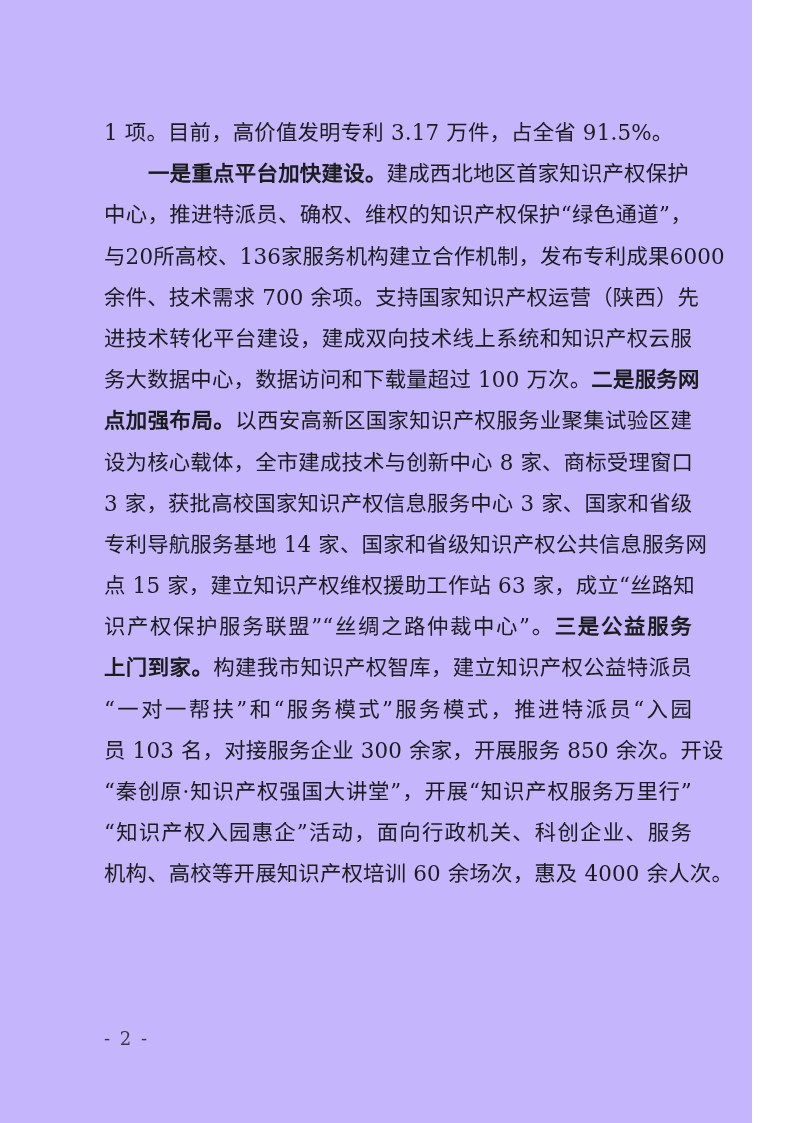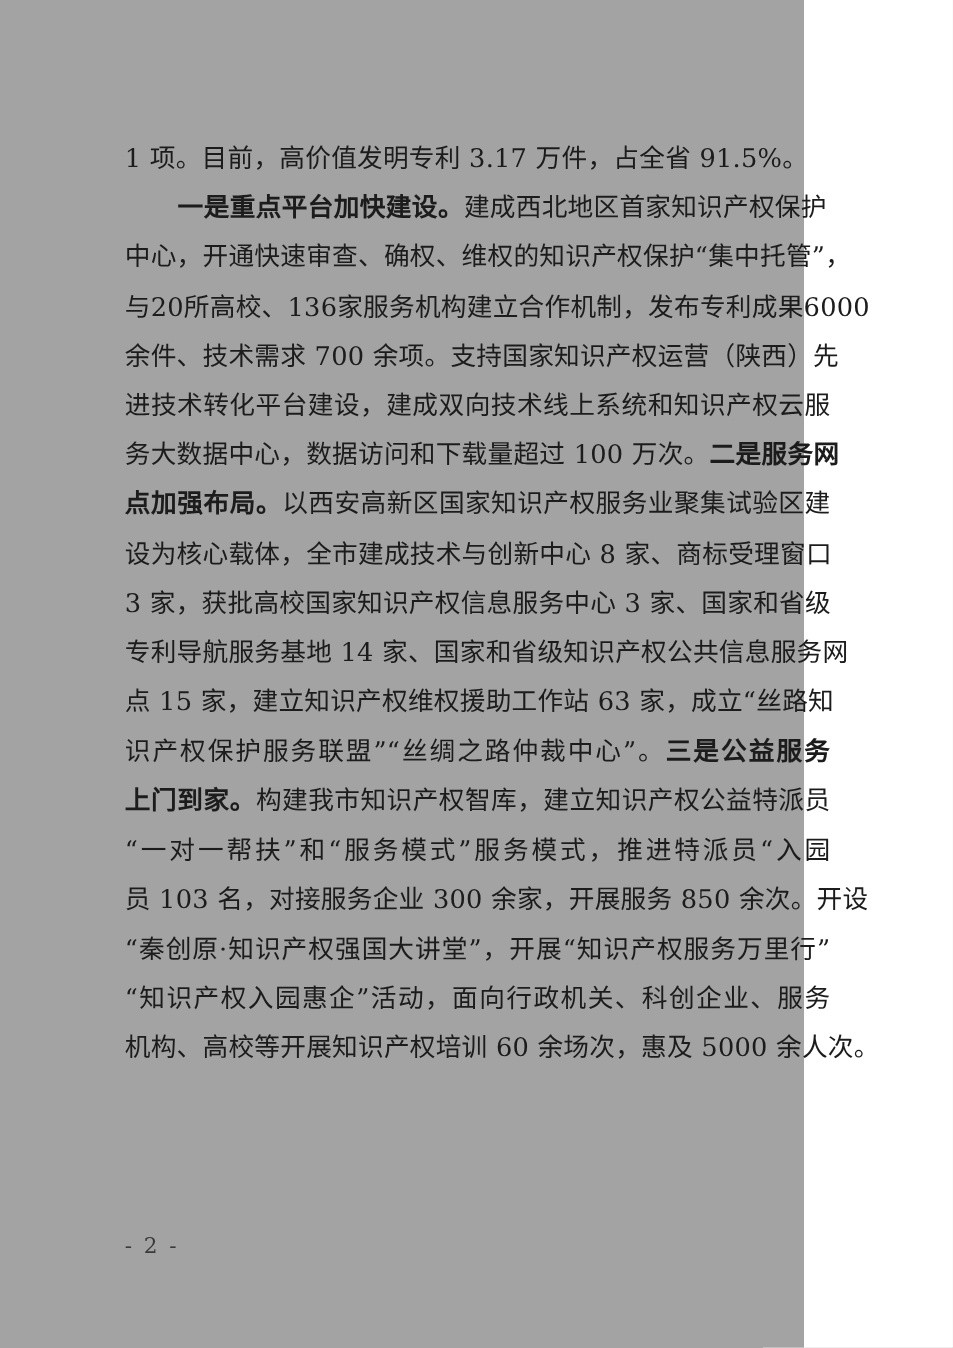--- a/index.html
+++ b/index.html
@@ -15,23 +15,23 @@
     overflow: hidden;
     font-family: "DejaVu Serif", "Liberation Serif", serif;
     color: #1a1a1a;
     -webkit-font-smoothing: antialiased;
   }
 
   .page {
     position: absolute;
     left: 0;
     top: 0;
-    width: 670px;
+    width: 752px;
     height: 1123px;
-    background: #a3a3a3;
+    background: #c4b5fd;
   }
 
   .body-block {
     position: absolute;
     left: 104px;
     top: 112px;
     width: 588px;
   }
 
   
@@ -104,35 +104,35 @@
 
 <div class="page">
 
   <div class="body-block">
 
     <div class="doc-line last" id="line-slot-0"><span class="run ">1 项。目前，高价值发明专利 3.17 万件，占全省 91.5%。</span></div>
 
 
     <div id="lines-rest">
         <div class="doc-line last para-start"><span class="run bold-serif">一是重点平台加快建设。</span><span class="run ">建成西北地区首家知识产权保护</span></div>
-        <div class="doc-line justify"><span class="run ">中心，开通快速审查、确权、维权的知识产权保护“集中托管”，</span></div>
+        <div class="doc-line justify"><span class="run ">中心，推进特派员、确权、维权的知识产权保护“绿色通道”，</span></div>
         <div class="doc-line justify"><span class="run ">与20所高校、136家服务机构建立合作机制，发布专利成果6000</span></div>
         <div class="doc-line justify"><span class="run ">余件、技术需求 700 余项。支持国家知识产权运营（陕西）先</span></div>
         <div class="doc-line justify"><span class="run ">进技术转化平台建设，建成双向技术线上系统和知识产权云服</span></div>
         <div class="doc-line justify"><span class="run ">务大数据中心，数据访问和下载量超过 100 万次。</span><span class="run bold-serif">二是服务网</span></div>
         <div class="doc-line justify"><span class="run bold-serif">点加强布局。</span><span class="run ">以西安高新区国家知识产权服务业聚集试验区建</span></div>
         <div class="doc-line justify"><span class="run ">设为核心载体，全市建成技术与创新中心 8 家、商标受理窗口</span></div>
         <div class="doc-line justify"><span class="run ">3 家，获批高校国家知识产权信息服务中心 3 家、国家和省级</span></div>
         <div class="doc-line justify"><span class="run ">专利导航服务基地 14 家、国家和省级知识产权公共信息服务网</span></div>
         <div class="doc-line justify"><span class="run ">点 15 家，建立知识产权维权援助工作站 63 家，成立“丝路知</span></div>
         <div class="doc-line justify"><span class="run ">识产权保护服务联盟”“丝绸之路仲裁中心”。</span><span class="run bold-serif">三是公益服务</span></div>
         <div class="doc-line justify"><span class="run bold-serif">上门到家。</span><span class="run ">构建我市知识产权智库，建立知识产权公益特派员</span></div>
         <div class="doc-line justify"><span class="run ">“一对一帮扶”和“服务模式”服务模式，推进特派员“入园</span></div>
         <div class="doc-line justify"><span class="run ">员 103 名，对接服务企业 300 余家，开展服务 850 余次。开设</span></div>
         <div class="doc-line justify"><span class="run ">“秦创原·知识产权强国大讲堂”，开展“知识产权服务万里行”</span></div>
         <div class="doc-line justify"><span class="run ">“知识产权入园惠企”活动，面向行政机关、科创企业、服务</span></div>
-        <div class="doc-line justify"><span class="run ">机构、高校等开展知识产权培训 60 余场次，惠及 5000 余人次。</span></div>
+        <div class="doc-line justify"><span class="run ">机构、高校等开展知识产权培训 60 余场次，惠及 4000 余人次。</span></div>
       </div>
   </div>
 
   <div class="page-number">- 2 -</div>
 
 </div>
 
 </body></html>

